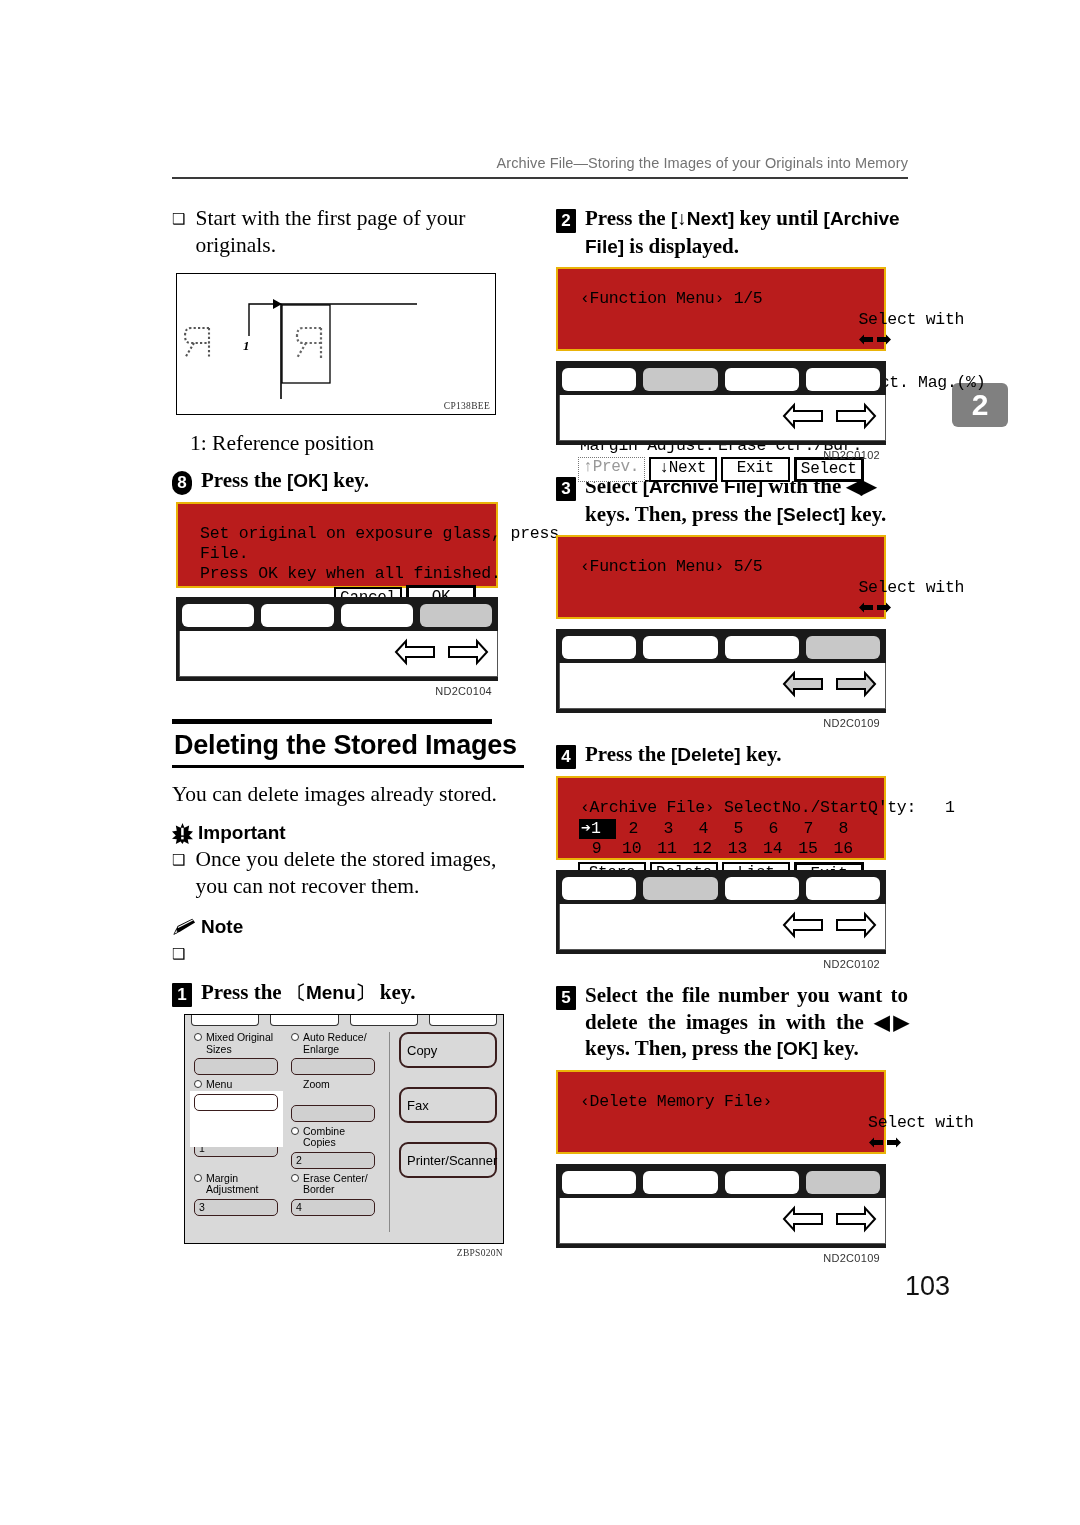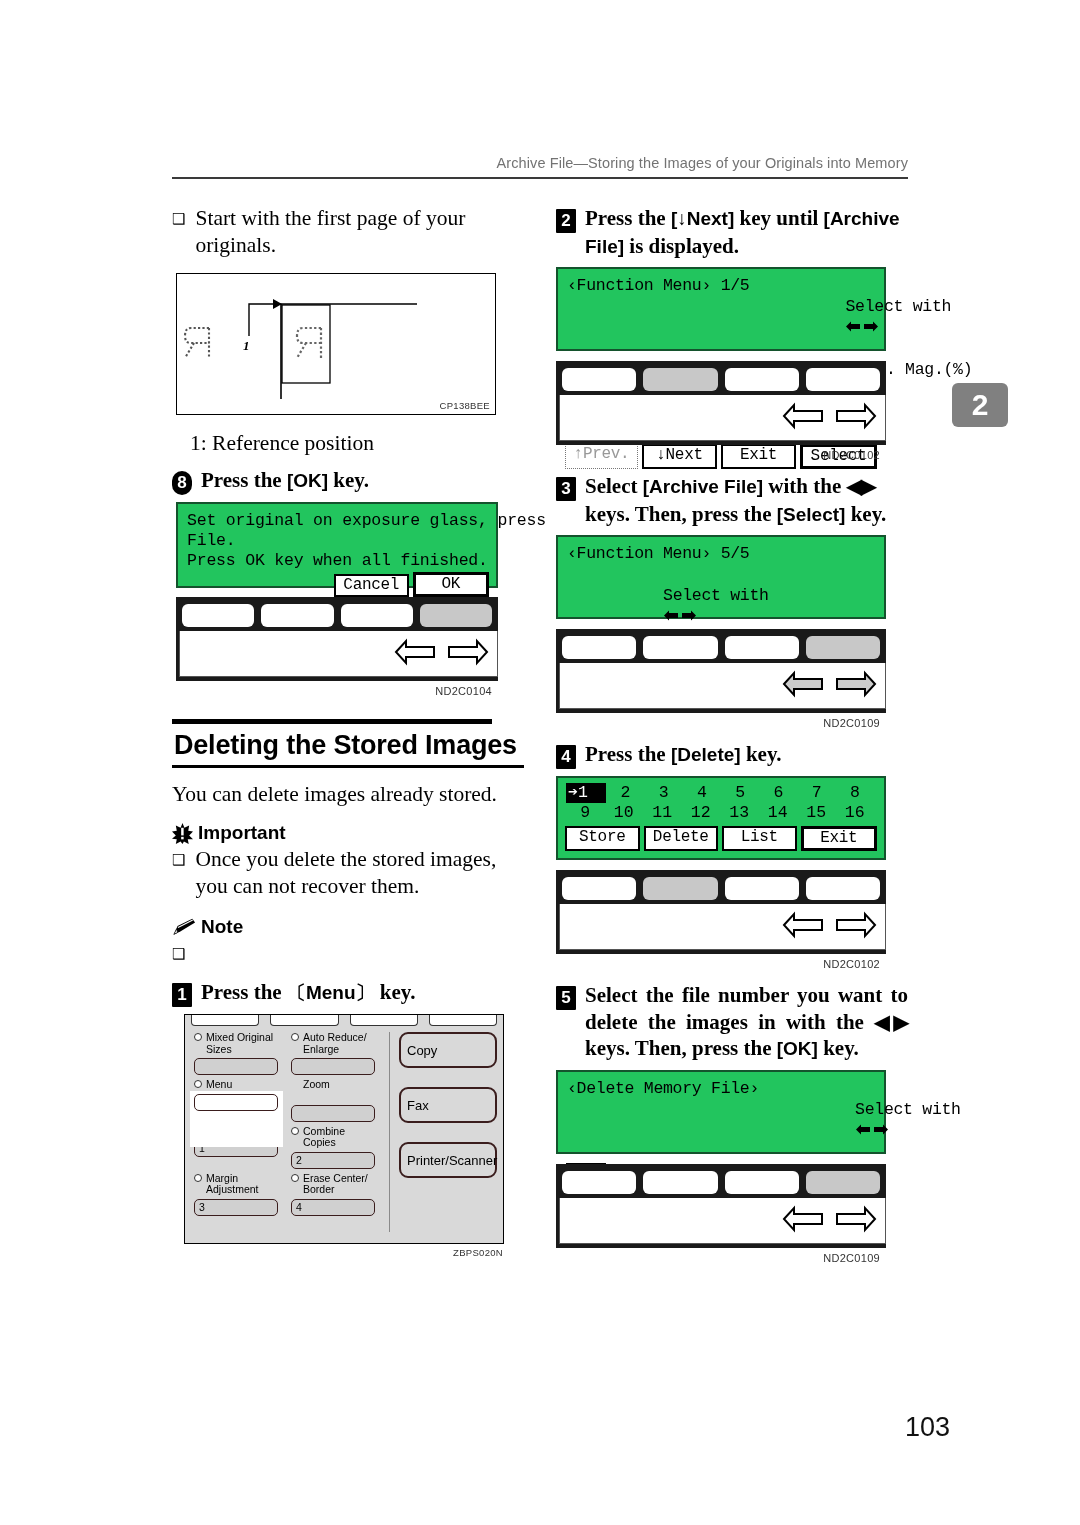--- a/index.html
+++ b/index.html
@@ -110,31 +110,31 @@
   .pencil-icon { width:24px; height:20px; position:relative; flex:0 0 auto; }
 
   
   .figbox {
     border:1px solid #000;
     position:relative;
     background:#fff;
   }
   .figcode {
     position:absolute; right:5px; bottom:3px;
-    font-family:Liberation Sans, sans-serif;
+    font-family:Liberation Serif, serif;
     font-size:9.5px; color:#333; letter-spacing:0.3px;
   }
 
   
   .lcd {
-    border:2px solid #14532d;
-    background:#22c55e;
+    border:2px solid #eab308;
+    background:#b91c1c;
     font-family:"Liberation Mono", monospace;
     position:relative;
-    padding:4px;
+    padding:17px;
   }
   .lcd-line {
     font-size:16.5px; line-height:20px;
     white-space:pre;
     padding-left:5px;
     letter-spacing:-0.2px;
   }
   .lcd-title { display:flex; justify-content:space-between; padding:0 6px 0 5px; }
   .lcd-title span { font-size:16.5px; line-height:21px; white-space:pre; letter-spacing:-0.3px; }
   .lcd-btnrow { display:flex; gap:4px; padding:1px 3px 2px 3px; }
@@ -244,21 +244,21 @@
   .kp-modebtn {
     height:36px; background:#d9d9d9;
     border:2px solid #3a1d1d; border-radius:9px;
     font-family:"Liberation Sans", sans-serif;
     font-size:13px; line-height:33px; padding-left:6px;
     margin-bottom:19px;
   }
 
   
   #pagenum {
-    position:absolute; left:905px; top:1412px;
+    position:absolute; left:905px; top:1271px;
     font-family:"Liberation Sans", sans-serif;
     font-size:27px; color:#111;
   }
 </style>
 </head>
 <body>
 
 <div id="page">
 
   <div id="header">
@@ -530,21 +530,21 @@
     </div>
 
     <div class="step" style="margin-top:28px;">
       <span class="stepnum">3</span>
       <span class="steptxt">
         <span>Select </span><span class="kbd">[Archive File]</span><span> with the </span><span class="arrowglyph">◀▶</span><span> keys. Then, press the </span><span class="kbd">[Select]</span><span> key.</span>
       </span>
     </div>
 
     <div class="lcd" style="width:330px;height:84px;margin-top:6px;">
-      <div class="lcd-title" style="padding-top:2px;flex-direction:column;">
+      <div class="lcd-title" style="padding-top:2px;">
         <span>‹Function Menu› 5/5</span>
         <span>
           <span>Select with</span>
           <svg width="34" height="13" viewBox="0 0 34 13" style="vertical-align:-1px;">
             <polygon points="1,6.5 6,1.5 6,4 15,4 15,9 6,9 6,11.5" fill="#000"></polygon>
             <polygon points="33,6.5 28,1.5 28,4 19,4 19,9 28,9 28,11.5" fill="#000"></polygon>
           </svg>
         </span>
       </div>
       <div class="lcd-line" style="height:17px;">&nbsp;</div>
@@ -579,20 +579,24 @@
     </div>
 
     <div class="step" style="margin-top:28px;">
       <span class="stepnum">4</span>
       <span class="steptxt">
         <span>Press the </span><span class="kbd">[Delete]</span><span> key.</span>
       </span>
     </div>
 
     <div class="lcd" style="width:330px;height:84px;margin-top:6px;">
+      <div class="lcd-title" style="padding-top:2px;">
+        <span>‹Archive File› SelectNo./Start</span>
+        <span style="padding-right:6px;">Q'ty:   1</span>
+      </div>
       <div class="numgrid">
         <div class="numrow">
           <span class="numcell first">➔<span>1</span></span>
           <span class="numcell">2</span>
           <span class="numcell">3</span>
           <span class="numcell">4</span>
           <span class="numcell">5</span>
           <span class="numcell">6</span>
           <span class="numcell">7</span>
           <span class="numcell">8</span>

